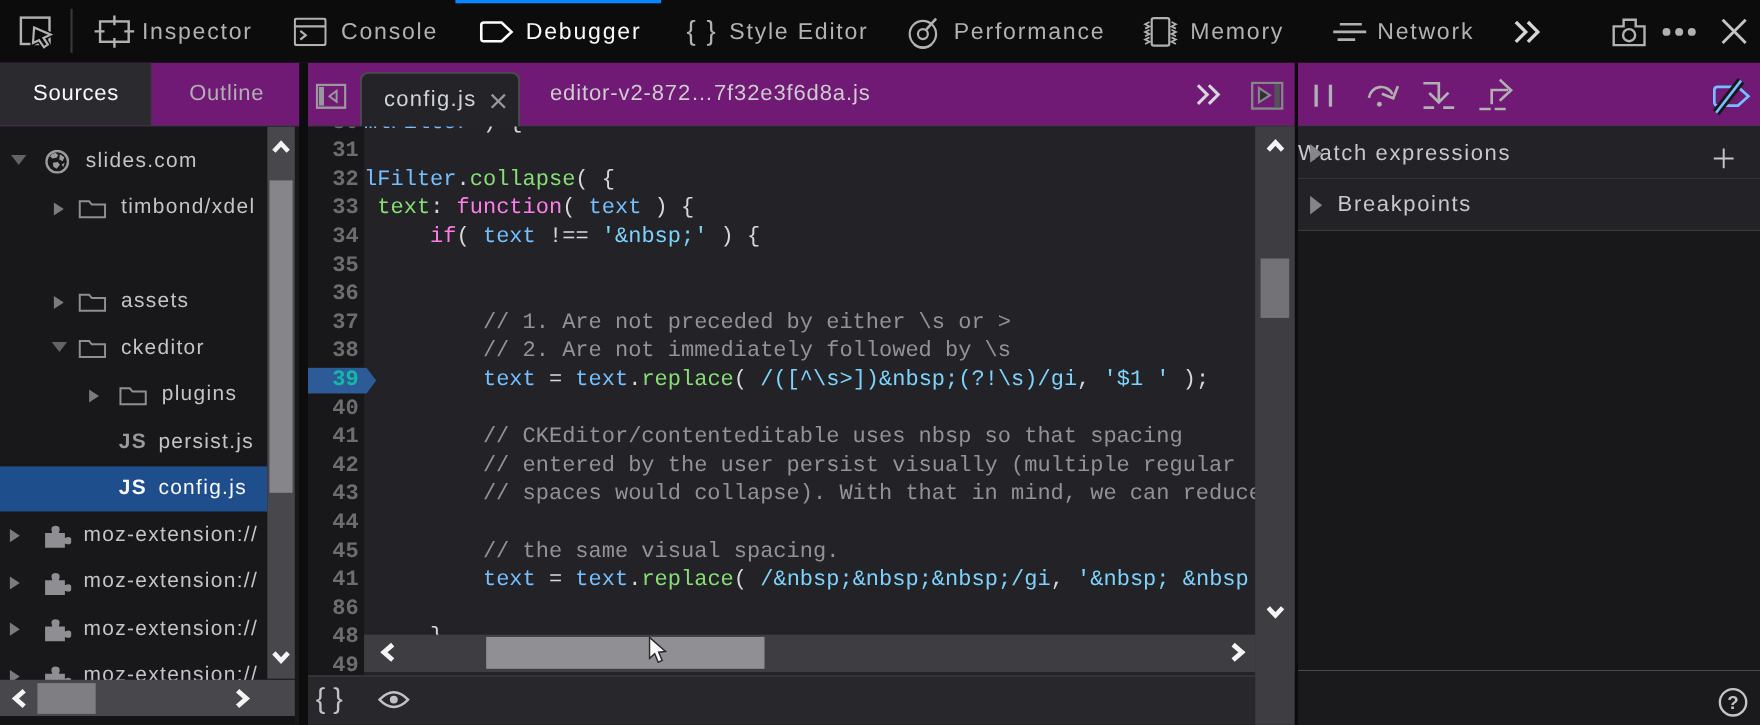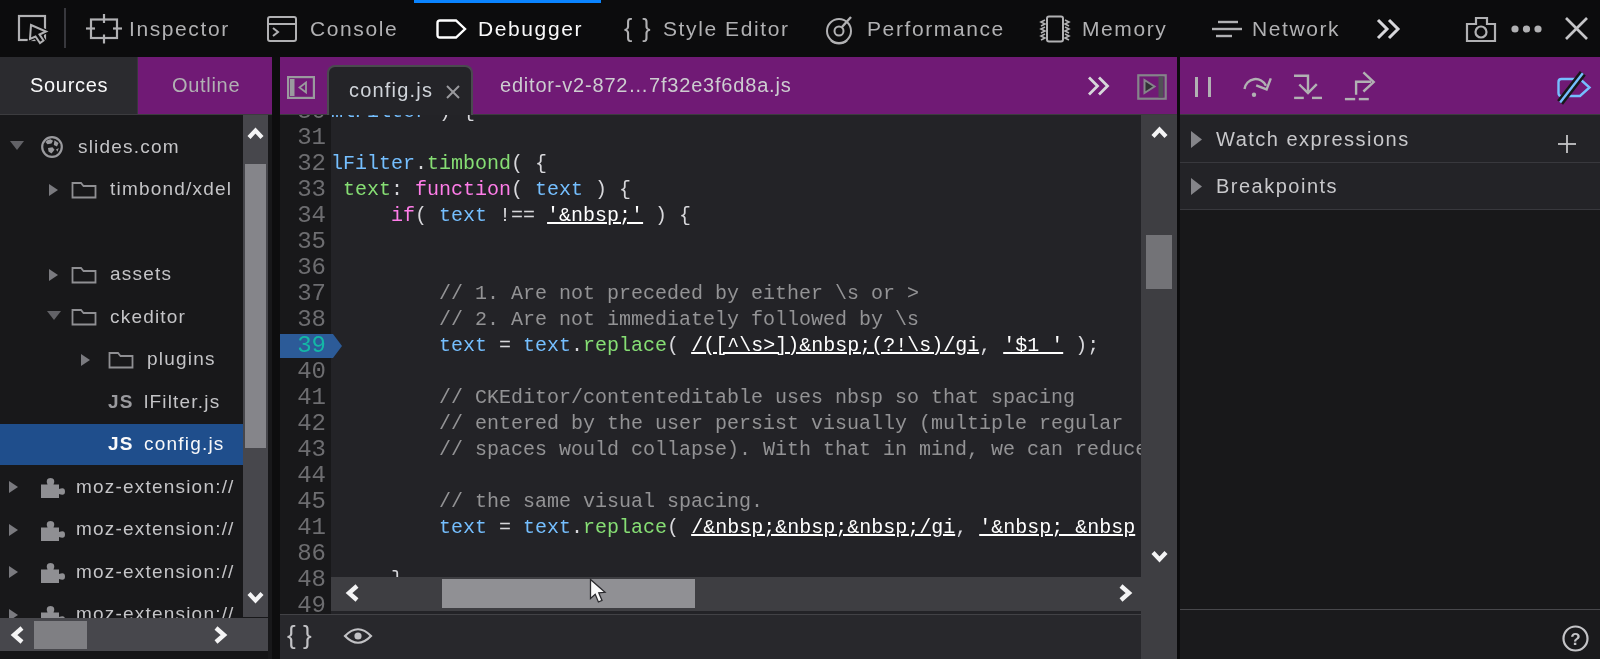--- a/index.html
+++ b/index.html
@@ -11,24 +11,24 @@
 .tabtxt { position:absolute; top:0; height:57px; line-height:57px; font-size:21px; letter-spacing:1.6px; color:#b1b1b3; white-space:nowrap; }
 
 #row2 { position:absolute; left:0; top:57px; width:1600px; height:58px; background:#701a75; border-bottom:1px solid #3c3c3f; }
 
 #sidebar { position:absolute; left:0; top:115px; width:273px; height:544px; background:#18181a; overflow:hidden; }
 .srow { position:absolute; left:0; width:273px; height:43px; color:#c4c4c7; font-size:19px; letter-spacing:1.2px; }
 .srow .lbl { position:absolute; top:50%; transform:translateY(-50%); white-space:nowrap; }
 
 #editor { position:absolute; left:280px; top:115px; width:897px; height:499px; background:#232327; overflow:hidden; }
 #gutter { position:absolute; left:0; top:0; width:51px; height:499px; background:#18181a; }
-.ln { position:absolute; left:0; width:46px; text-align:right; font-family:"Liberation Mono", monospace; font-size:24px; line-height:26px; color:#6d6d70; }
+.ln { position:absolute; left:0; width:46px; text-align:right; font-family:"Liberation Mono", monospace; font-size:20px; line-height:26px; color:#6d6d70;font-weight:bold; }
 .cl { position:absolute; left:51px; font-family:"Liberation Mono", monospace; font-size:20px; line-height:26px; white-space:pre; color:#d7d7db; }
 .b { color:#75bfff; } .g { color:#86de74; } .p { color:#ff7de9; }
-.s { color:#ffffff;text-decoration:underline; } .c { color:#939395; }
+.s { color:#7dd3fc; } .c { color:#939395; }
 
 #rpanel { position:absolute; left:1180px; top:115px; width:420px; height:544px; background:#18181a; }
 .hdr { position:absolute; left:0; width:420px; background:#232327; border-bottom:1px solid #38383d; color:#c8c8cb; font-size:20px; letter-spacing:1.5px; }
 
 #footer { position:absolute; left:280px; top:614px; width:861px; height:45px; background:#28282c; border-top:1px solid #424246; }
 
 .track { background:#424248; position:absolute; }
 .thumb { background:#79797d; position:absolute; }
 svg { display:block; }
 </style>
@@ -200,21 +200,21 @@
     <svg class="abs" style="left:80px;top:15px" width="11" height="14">
         <path d="M1 1 L10 7 L1 13 Z" fill="#7a7a7f"></path>
       </svg>
     <svg class="abs" style="left:108px;top:11px" width="26" height="20" viewBox="0 0 26 20">
       <path d="M1.5 4 L10 4 L12.5 7 L24.5 7 L24.5 18.5 L1.5 18.5 Z M1.5 4 L1.5 18.5" fill="none" stroke="#8f8f93" stroke-width="1.8"></path>
     </svg>
     <div class="lbl" style="left:147px">plugins</div>
   </div>
   <div class="srow" style="top:265px">
     <div class="abs" style="left:108px;top:50%;transform:translateY(-50%);font-weight:bold;font-size:19px;color:#9a9a9e">JS</div>
-    <div class="lbl" style="left:144px">lFilter.js</div>
+    <div class="lbl" style="left:144px">persist.js</div>
   </div>
   <div class="srow" style="top:308.5px;height:41px;background:#1f4e8c;width:243px;color:#f9f9fa">
     <div class="abs" style="left:108px;top:50%;transform:translateY(-50%);font-weight:bold;font-size:19px;color:#f9f9fa">JS</div>
     <div class="lbl" style="left:144px">config.js</div>
   </div>
   <div class="srow" style="top:350px">
     <svg class="abs" style="left:8px;top:15px" width="11" height="14">
         <path d="M1 1 L10 7 L1 13 Z" fill="#7a7a7f"></path>
       </svg>
     <svg class="abs" style="left:39px;top:10px" width="26" height="24" viewBox="0 0 26 24">
@@ -288,21 +288,21 @@
   <div class="ln" style="top:270px">41</div>
   <div class="ln" style="top:296px">42</div>
   <div class="ln" style="top:322px">43</div>
   <div class="ln" style="top:348px">44</div>
   <div class="ln" style="top:374px">45</div>
   <div class="ln" style="top:400px">41</div>
   <div class="ln" style="top:426px">86</div>
   <div class="ln" style="top:452px">48</div>
   <div class="ln" style="top:478px">49</div>
   <div class="cl" style="top:-16px"><span class="b">mlFilter</span> ) {</div>
-  <div class="cl" style="top:36px"><span class="b">lFilter</span>.<span class="g">timbond</span>( {</div>
+  <div class="cl" style="top:36px"><span class="b">lFilter</span>.<span class="g">collapse</span>( {</div>
   <div class="cl" style="top:62px"> <span class="g">text</span>: <span class="p">function</span>( <span class="b">text</span> ) {</div>
   <div class="cl" style="top:88px">     <span class="p">if</span>( <span class="b">text</span> !== <span class="s">'&amp;nbsp;'</span> ) {</div>
   <div class="cl" style="top:166px"><span class="c">         // 1. Are not preceded by either \s or &gt;</span></div>
   <div class="cl" style="top:192px"><span class="c">         // 2. Are not immediately followed by \s</span></div>
   <div class="cl" style="top:218px">         <span class="b">text</span> = <span class="b">text</span>.<span class="g">replace</span>( <span class="s">/([^\s&gt;])&amp;nbsp;(?!\s)/gi</span>, <span class="s">'$1 '</span> );</div>
   <div class="cl" style="top:270px"><span class="c">         // CKEditor/contenteditable uses nbsp so that spacing</span></div>
   <div class="cl" style="top:296px"><span class="c">         // entered by the user persist visually (multiple regular</span></div>
   <div class="cl" style="top:322px"><span class="c">         // spaces would collapse). With that in mind, we can reduce</span></div>
   <div class="cl" style="top:374px"><span class="c">         // the same visual spacing.</span></div>
   <div class="cl" style="top:400px">         <span class="b">text</span> = <span class="b">text</span>.<span class="g">replace</span>( <span class="s">/&amp;nbsp;&amp;nbsp;&amp;nbsp;/gi</span>, <span class="s">'&amp;nbsp; &amp;nbsp</span></div>
@@ -326,21 +326,21 @@
   </svg>
 <div class="abs" style="left:1146px;top:235px;width:26px;height:54px;background:#737377;z-index:6"></div>
 <svg class="abs" style="left:1151px;top:549px;z-index:6" width="17" height="14">
     <path d="M2 3.5 L8.5 10.5 L15 3.5" fill="none" stroke="#f4f4f5" stroke-width="4.2"></path>
   </svg>
 <div id="rpanel">
   <div class="hdr" style="top:0;height:48px;line-height:48px">
     <svg class="abs" style="left:10px;top:15px" width="13" height="19">
         <path d="M1 1 L12 9.5 L1 18 Z" fill="#85858a"></path>
       </svg>
-    <span style="margin-left:36px">Watch expressions</span>
+    <span style="">Watch expressions</span>
     <svg class="abs" style="left:377px;top:19px" width="20" height="20" viewBox="0 0 20 20">
       <line x1="10" y1="1" x2="10" y2="19" stroke="#c5c5c7" stroke-width="1.8"></line>
       <line x1="1" y1="10" x2="19" y2="10" stroke="#c5c5c7" stroke-width="1.8"></line>
     </svg>
   </div>
   <div class="hdr" style="top:48px;height:47px;line-height:47px">
     <svg class="abs" style="left:10px;top:14px" width="13" height="19">
         <path d="M1 1 L12 9.5 L1 18 Z" fill="#85858a"></path>
       </svg>
     <span style="margin-left:36px">Breakpoints</span>

